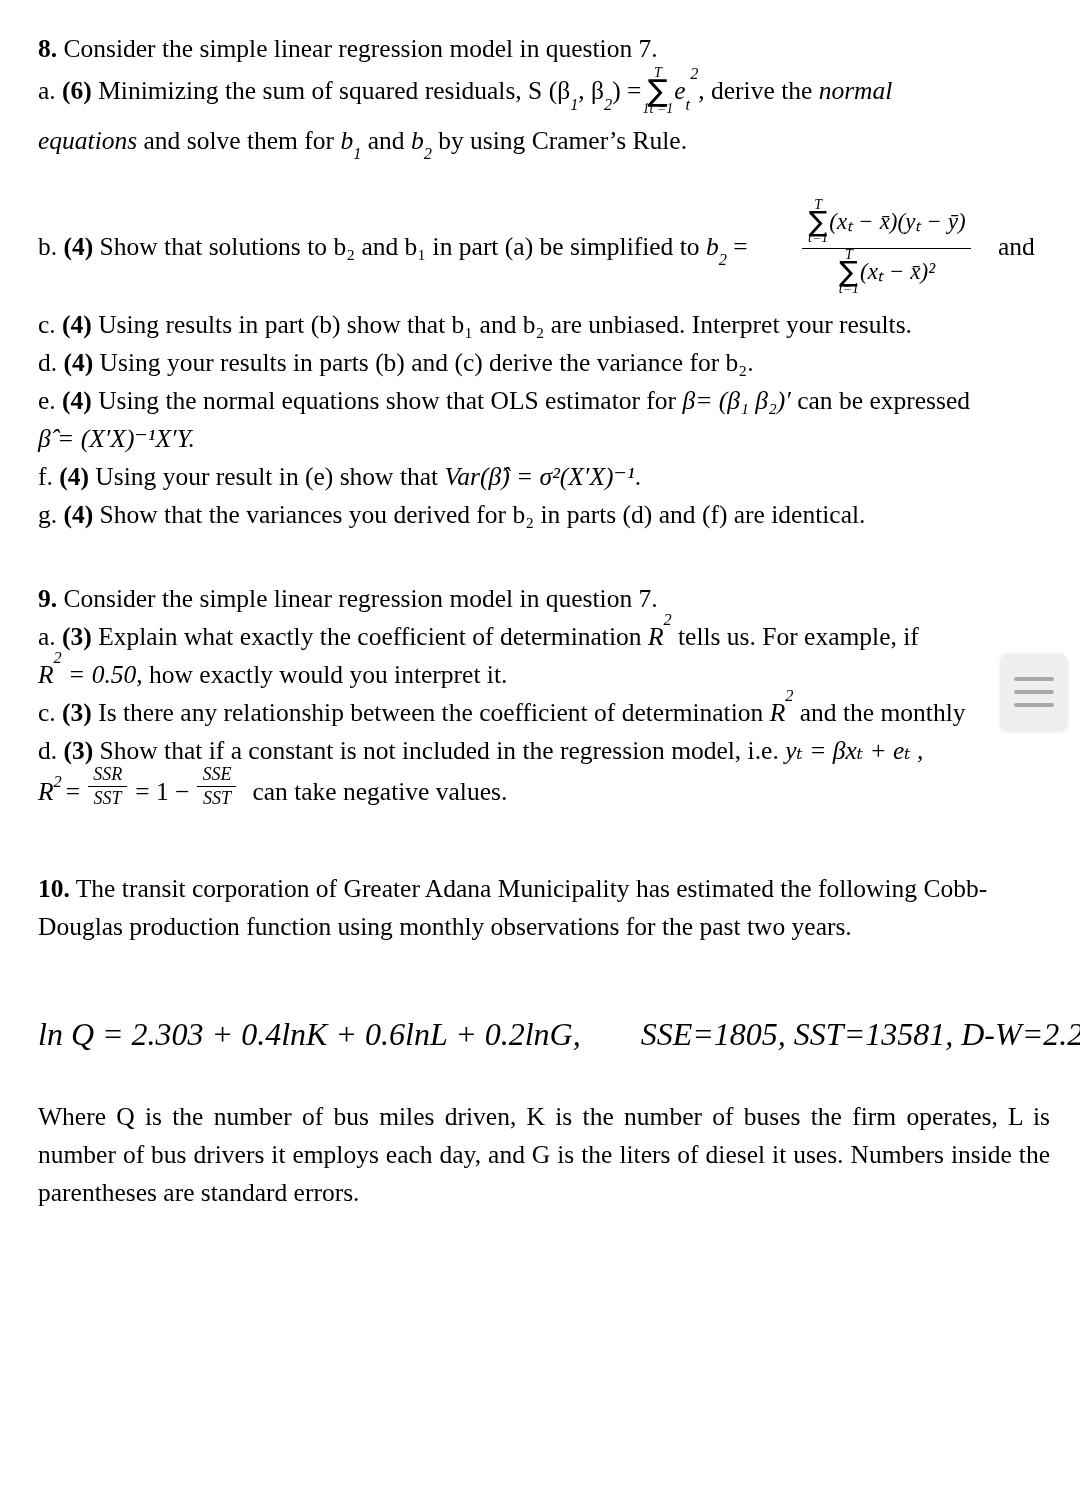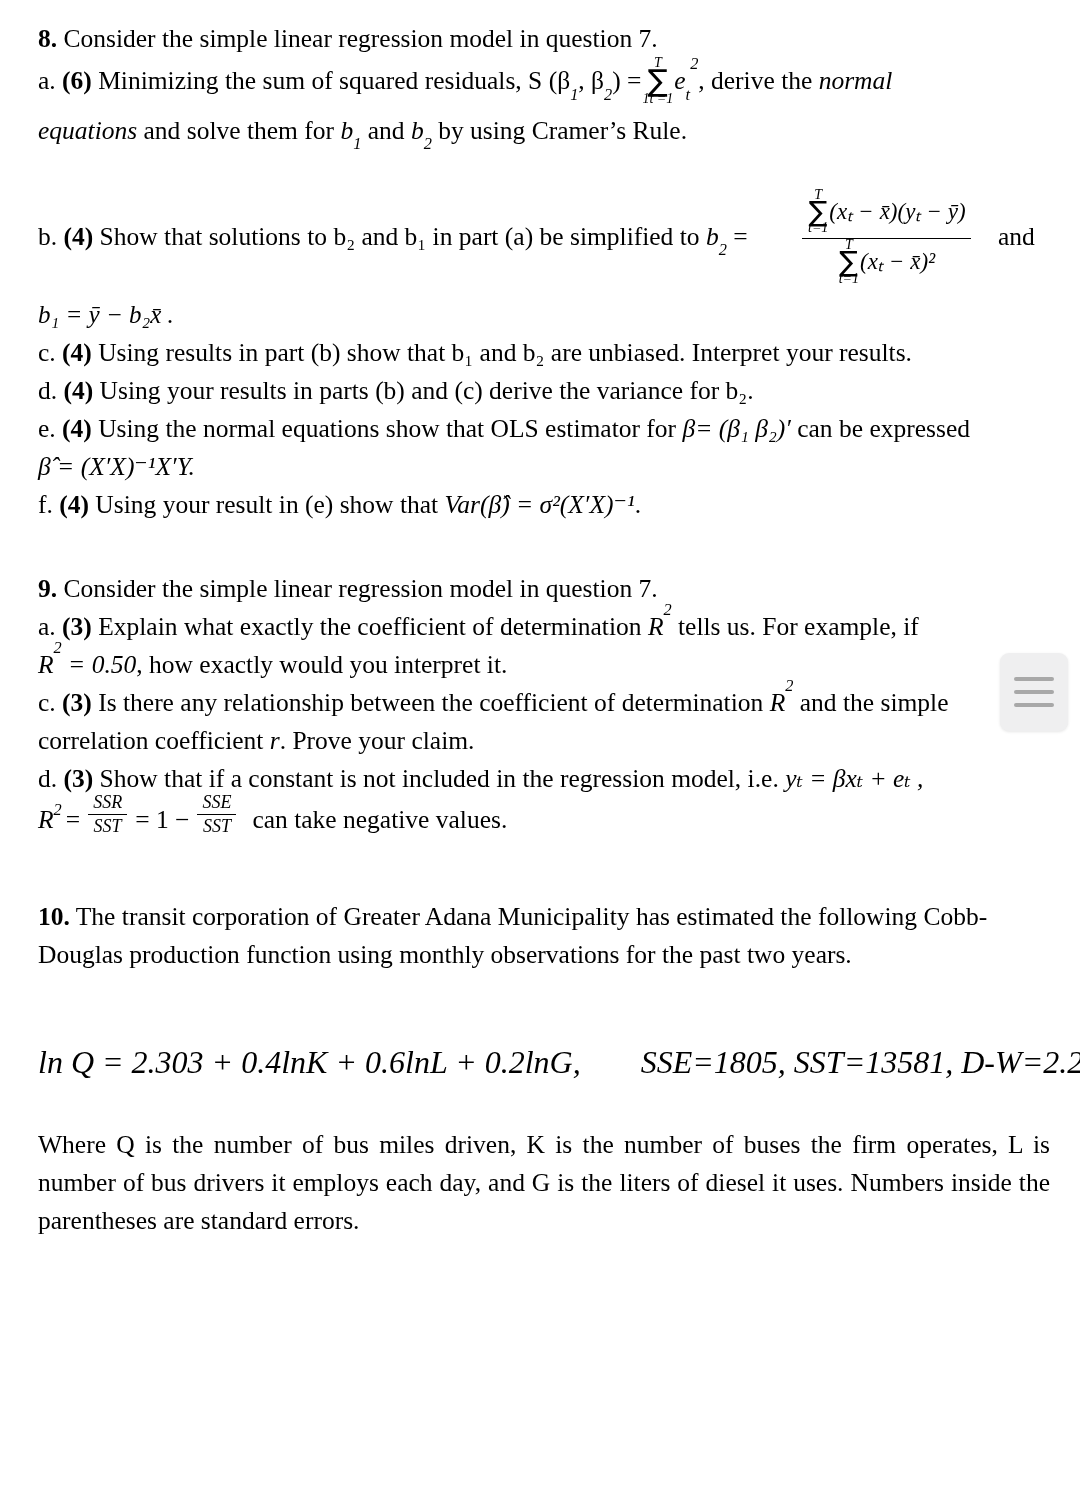--- a/index.html
+++ b/index.html
@@ -10,21 +10,21 @@
   body {
     width: 1080px; height: 1501px;
     position: relative;
     font-family: "Liberation Serif", "DejaVu Serif", serif;
     color: #000000;
     overflow: hidden;
   }
   .page {
     position: relative;
     width: 1080px; height: 1501px;
-    padding: 20px 24px 0 38px;
+    padding: 30px 24px 0 38px;
   }
   .line {
     font-size: 25.5px;
     line-height: 38px;
     white-space: nowrap;
   }
   .para {
     font-size: 25.5px;
     line-height: 38px;
   }
@@ -192,23 +192,20 @@
               <span class="sig">∑</span>
               <span class="lim bot">t=1</span>
             </span><span class="mi">(xₜ − x̄)²</span>
         </div>
       </div>
     </div>
 
     <div class="andw">and</div>
   </div>
 
-  <div class="line" style="font-style:italic; font-size:25px;">
-    <span>b₁ = ȳ − b₂x̄ .</span>
-  </div>
 
   <div class="line">
     <span>c.</span>
     <span class="bold">(4)</span>
     <span>Using results in part (b) show that b₁ and b₂ are unbiased. Interpret your results.</span>
   </div>
 
   <div class="line">
     <span>d.</span>
     <span class="bold">(4)</span>
@@ -226,20 +223,25 @@
     <span>β̂ = (X′X)⁻¹X′Y.</span>
   </div>
 
   <div class="line">
     <span>f.</span>
     <span class="bold">(4)</span>
     <span>Using your result in (e) show that</span>
     <span class="ital">Var(β̂) = σ²(X′X)⁻¹</span><span>.</span>
   </div>
 
+  <div class="line">
+    <span>g.</span>
+    <span class="bold">(4)</span>
+    <span>Show that the variances you derived for b₂ in parts (d) and (f) are identical.</span>
+  </div>
 
 
   <div class="gap-lg"></div>
 
   <div class="line">
     <span class="num">9.</span>
     <span>Consider the simple linear regression model in question 7.</span>
   </div>
 
   <div class="line">
@@ -253,25 +255,21 @@
     <span class="mi">R</span><sup class="up">2</sup>
     <span class="mi">= 0.50</span><span>, how exactly would you interpret it.</span>
   </div>
 
 
   <div class="line">
     <span>c.</span>
     <span class="bold">(3)</span>
     <span>Is there any relationship between the coefficient of determination</span>
     <span class="mi">R</span><sup class="up">2</sup>
-    <span>and the simple</span>
-  </div>
-  <div class="line">
-    <span>correlation coefficient</span>
-    <span class="mi">r</span><span>.  Prove your claim.</span>
+    <span>and the monthly</span>
   </div>
 
   <div class="line">
     <span>d.</span>
     <span class="bold">(3)</span>
     <span>Show that if a constant is not included in the regression model, i.e.</span>
     <span class="ital">yₜ =  βxₜ + eₜ ,</span>
   </div>
 
   <div class="r2line">

